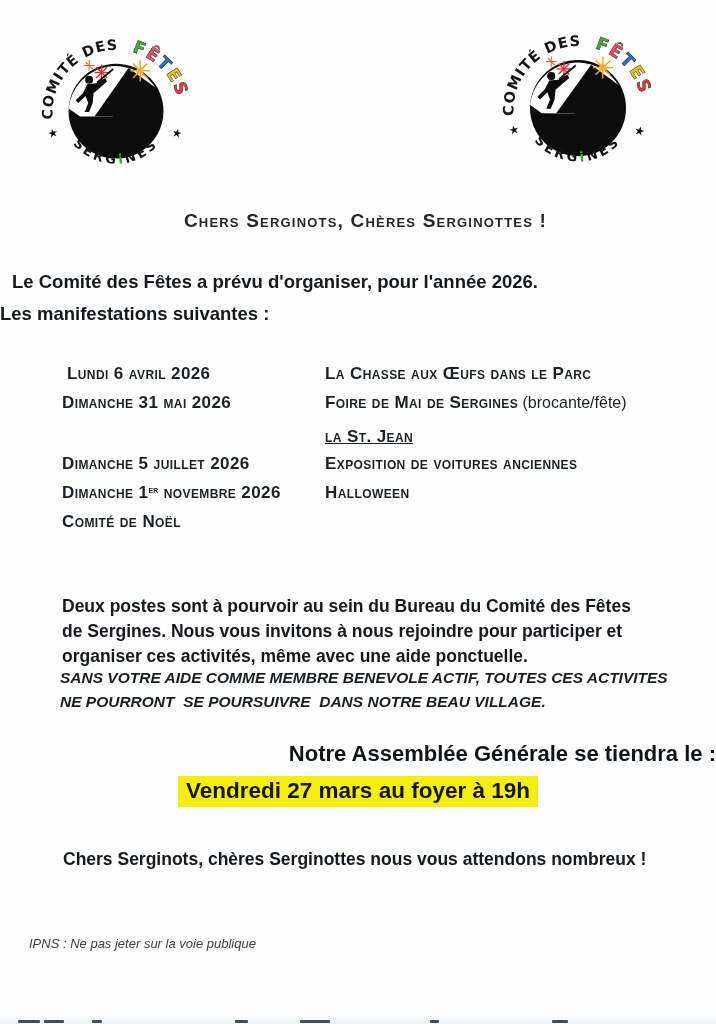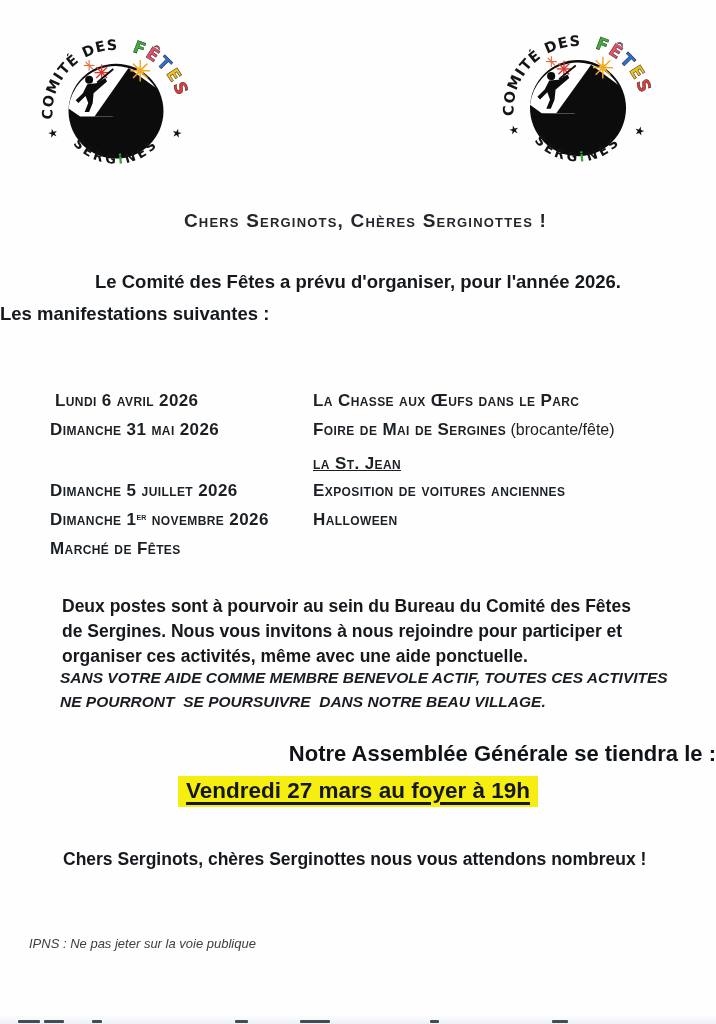--- a/index.html
+++ b/index.html
@@ -16,27 +16,27 @@
   .logo-left{left:26px;top:26px;width:180px;height:172px;}
   .logo-right{left:486px;top:22px;width:184px;height:174px;transform:rotate(.6deg);}
   .logo-box svg{width:100%;height:100%;display:block;}
 
   
   .salutation{
     position:absolute;top:210px;left:15px;right:0;text-align:center;
     font-size:19px;font-weight:bold;font-variant:small-caps;
     letter-spacing:1.2px;color:#23272c;
   }
-  .intro-line1{position:absolute;top:271px;left:0;right:0;text-align:center;
-    font-size:18.5px;font-weight:bold;color:#15181c;}
+  .intro-line1{position:absolute;top:271px;left:0;right:0;
+    font-size:18.5px;font-weight:bold;color:#15181c;padding-left:12px;}
   .intro-line2{position:absolute;top:303px;left:0;right:0;text-align:left;
     font-size:18.5px;font-weight:bold;color:#15181c;}
 
   
-  .events{position:absolute;left:50px;top:364px;width:630px;margin-top:27px;}
+  .events{position:absolute;left:62px;top:364px;width:630px;}
   .event-row{display:grid;grid-template-columns:263px 1fr;align-items:baseline;height:29px;}
   .event-row.cont{height:27px;margin-top:5px;text-decoration:underline;}
   .event-date,.event-name{
     font-variant:small-caps;font-weight:bold;font-size:17px;
     letter-spacing:.4px;color:#1b2025;white-space:nowrap;
   }
   .event-date .sup{font-size:.62em;vertical-align:.45em;letter-spacing:.2px;}
   .event-note{font-variant:normal;font-weight:500;font-size:16px;letter-spacing:0;}
   .first-row .event-date{padding-left:5px;}
 
@@ -51,21 +51,21 @@
     color:#191d22;white-space:pre-wrap;
   }
 
   
   .ag-heading{position:absolute;top:741px;left:0;right:0;text-align:right;
     font-size:22px;font-weight:bold;color:#101418;}
   .ag-date-wrap{position:absolute;top:776px;left:0;right:0;text-align:center;}
   .ag-date{
     display:inline-block;background:#f6ee11;color:#14181c;
     font-size:22.5px;font-weight:bold;padding:2px 8px 3px 8px;
-    text-decoration:underline;text-decoration-thickness:2.5px;text-underline-offset:4px;
+    text-decoration-thickness:2.5px;text-underline-offset:4px;
     text-decoration-color:#14181c;
   }
 
   .closing{position:absolute;left:63px;top:849px;
     font-size:17.5px;font-weight:bold;color:#15181c;}
 
   .footer-note{position:absolute;left:29px;top:936px;
     font-size:13px;font-style:italic;color:#3c4147;}
 
   
@@ -181,21 +181,21 @@
     </div>
     <div class="event-row">
       <span class="event-date"><span>Dimanche 5 juillet 2026</span></span>
       <span class="event-name"><span>Exposition de voitures anciennes</span></span>
     </div>
     <div class="event-row">
       <span class="event-date"><span>Dimanche 1</span><span class="sup">er</span><span> novembre 2026</span></span>
       <span class="event-name"><span>Halloween</span></span>
     </div>
     <div class="event-row">
-      <span class="event-name"><span>Marché de Fêtes</span></span>
+      <span class="event-name"><span>Comité de Noël</span></span>
     </div>
   </div>
 
   <div class="recruit">Deux postes sont à pourvoir au sein du Bureau du Comité des Fêtes de Sergines. Nous vous invitons à nous rejoindre pour participer et organiser ces activités, même avec une aide ponctuelle.</div>
 
   <div class="warning">SANS VOTRE AIDE COMME MEMBRE BENEVOLE ACTIF, TOUTES CES ACTIVITES NE POURRONT  SE POURSUIVRE  DANS NOTRE BEAU VILLAGE.</div>
 
   <div class="ag-heading">Notre Assemblée Générale se tiendra le :</div>
   <div class="ag-date-wrap">
     <span class="ag-date">Vendredi 27 mars au foyer à 19h</span>

